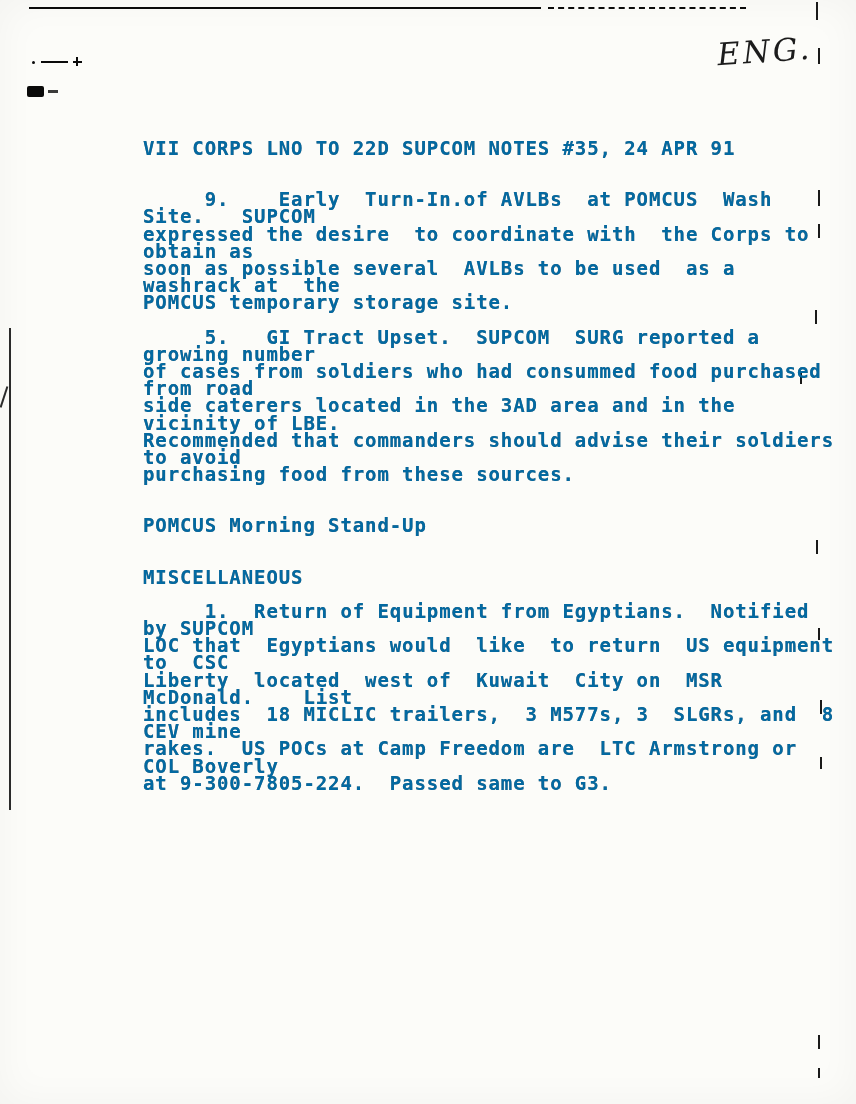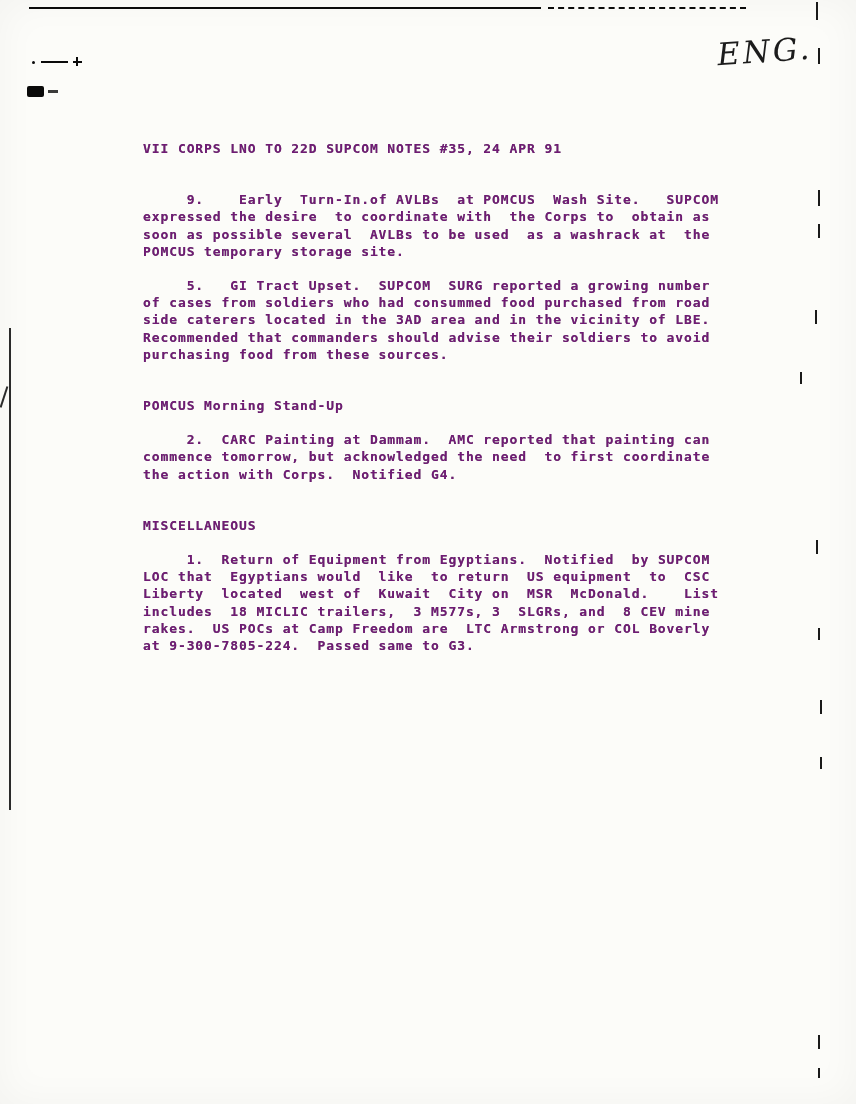--- a/index.html
+++ b/index.html
@@ -14,24 +14,24 @@
   }
 
   
   .content {
     position: absolute;
     left: 143px;
     top: 140px;
     width: 700px;
     font-family: "DejaVu Sans Mono", monospace;
     font-weight: bold;
-    font-size: 13px;
+    font-size: 19px;
     letter-spacing: 0.9px;
     line-height: 17.2px;
-    color: #701a75;
+    color: #0369a1;
     text-shadow: 0 0 0.4px rgba(20,20,20,0.55);
   }
   .content p { margin: 0; white-space: pre-wrap; }
   .doc-title   { margin: 0 0 34px 0 !important; }
   .sec-heading { margin: 0 0 17px 0 !important; }
   .sec-heading.spaced { margin-top: 34px !important; }
   .sec-heading.shifted { margin-left: -12px; }
   .para { margin: 0 0 17px 0 !important; }
 
   
@@ -117,23 +117,20 @@
 POMCUS temporary storage site.</p>
       <p class="para">     5.   GI Tract Upset.  SUPCOM  SURG reported a growing number
 of cases from soldiers who had consummed food purchased from road
 side caterers located in the 3AD area and in the vicinity of LBE.
 Recommended that commanders should advise their soldiers to avoid
 purchasing food from these sources.</p>
     </section>
 
     <section>
       <p class="sec-heading spaced shifted">POMCUS Morning Stand-Up</p>
-      <p class="para">     2.  CARC Painting at Dammam.  AMC reported that painting can
-commence tomorrow, but acknowledged the need  to first coordinate
-the action with Corps.  Notified G4.</p>
     </section>
 
     <section>
       <p class="sec-heading spaced">MISCELLANEOUS</p>
       <p class="para">     1.  Return of Equipment from Egyptians.  Notified  by SUPCOM
 LOC that  Egyptians would  like  to return  US equipment  to  CSC
 Liberty  located  west of  Kuwait  City on  MSR  McDonald.    List
 includes  18 MICLIC trailers,  3 M577s, 3  SLGRs, and  8 CEV mine
 rakes.  US POCs at Camp Freedom are  LTC Armstrong or COL Boverly
 at 9-300-7805-224.  Passed same to G3.</p>

